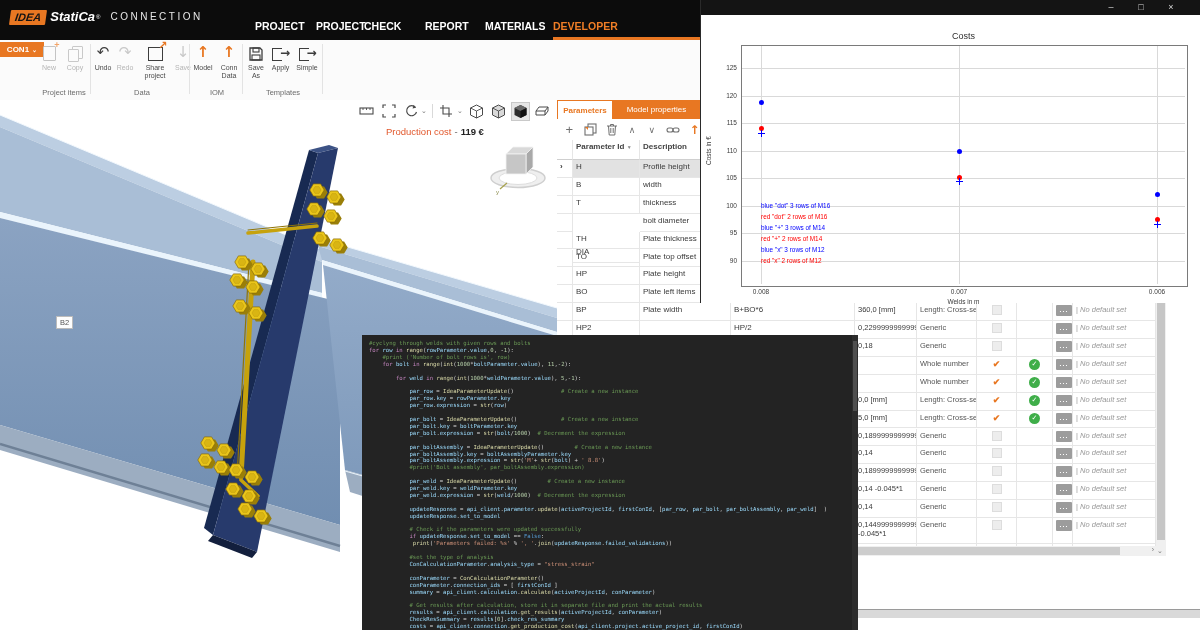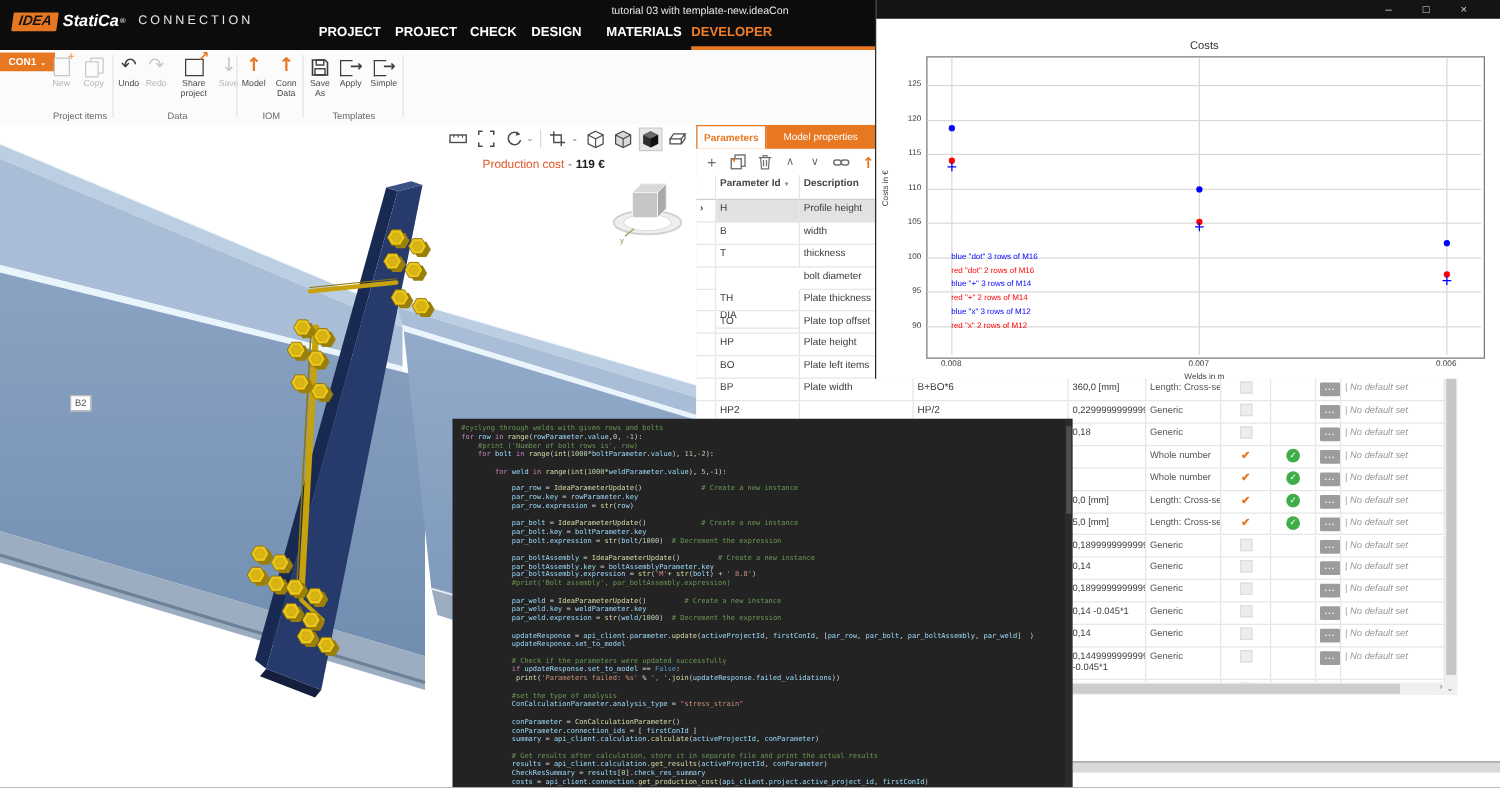--- a/index.html
+++ b/index.html
@@ -116,26 +116,25 @@
 
 <div class="app">
 
   <div class="abs topbar">
     <div class="abs logo">
       <span class="logo-box">IDEA</span>
       <span class="logo-statica">StatiCa</span>
       <span class="logo-reg">®</span>
       <span class="logo-product">CONNECTION</span>
     </div>
-    <div class="abs doc-title">tutorial 03 with template-new.ideaCon</div>
     <div id="menu">
         <span class="menu-item" style="left: 255px;">PROJECT</span>
         <span class="menu-item" style="left: 316px;">PROJECT</span>
-        <span class="menu-item" style="left: 376px;">CHECK</span>
-        <span class="menu-item" style="left: 425px;">DESIGN</span>
+        <span class="menu-item" style="left: 364px;">CHECK</span>
+        <span class="menu-item" style="left: 425px;">REPORT</span>
         <span class="menu-item" style="left: 485px;">MATERIALS</span>
         <span class="menu-item active" style="left: 553px;">DEVELOPER</span>
       </div>
     <div class="abs menu-underline"></div>
   </div>
 
   <div class="abs ribbon">
     <div class="abs con-btn">
       <span>CON1</span>
         <span style="font-size:6px">⌄</span>

